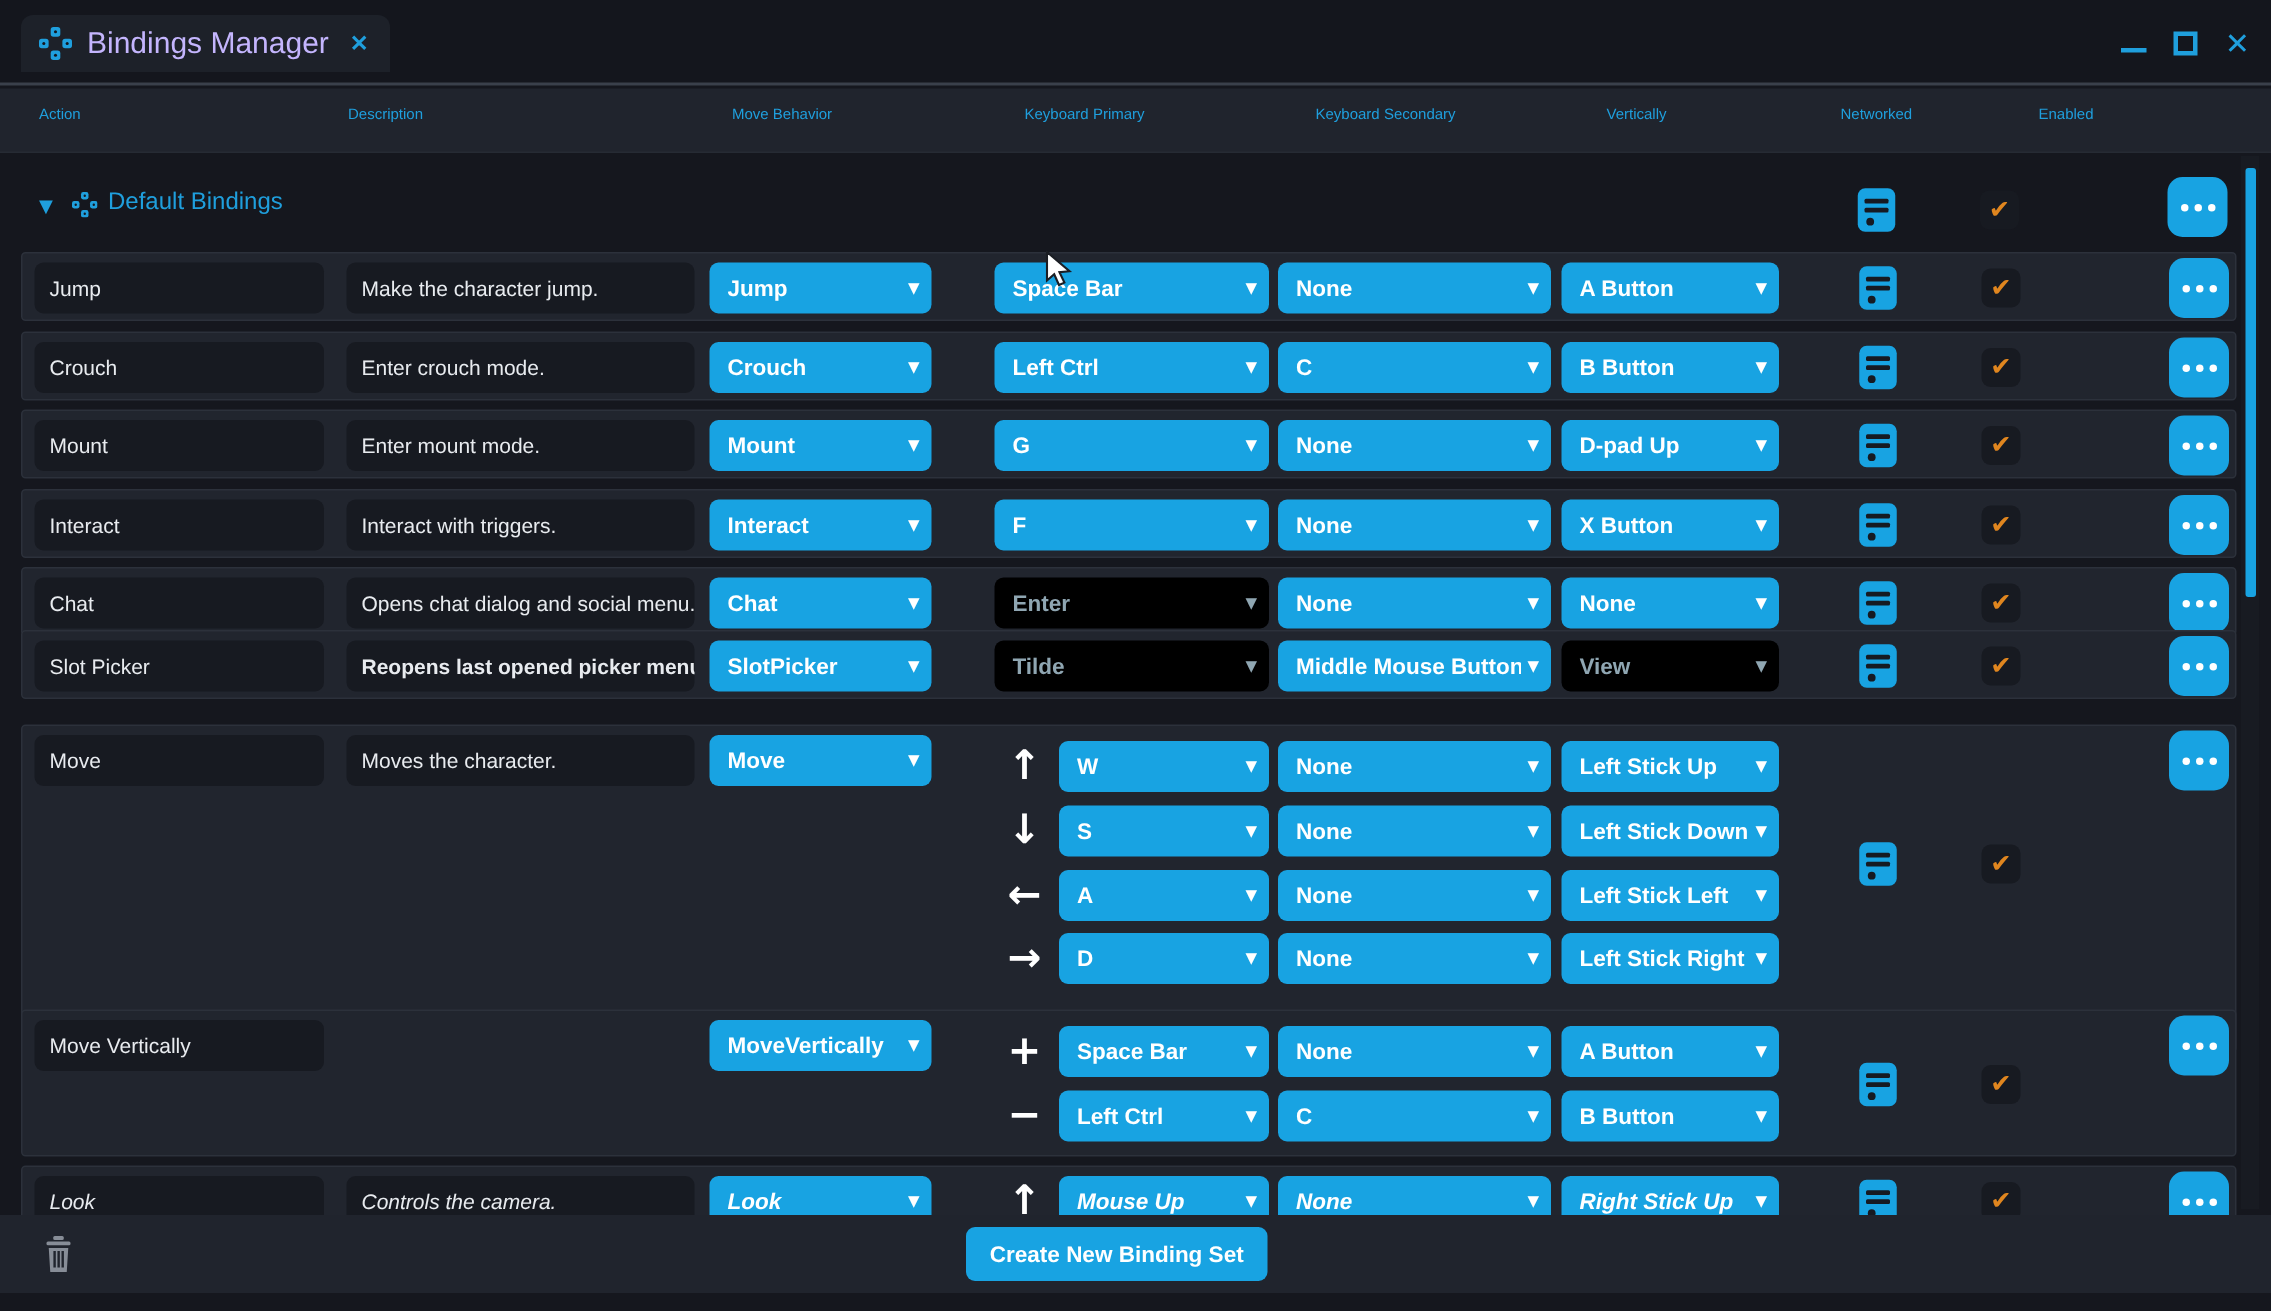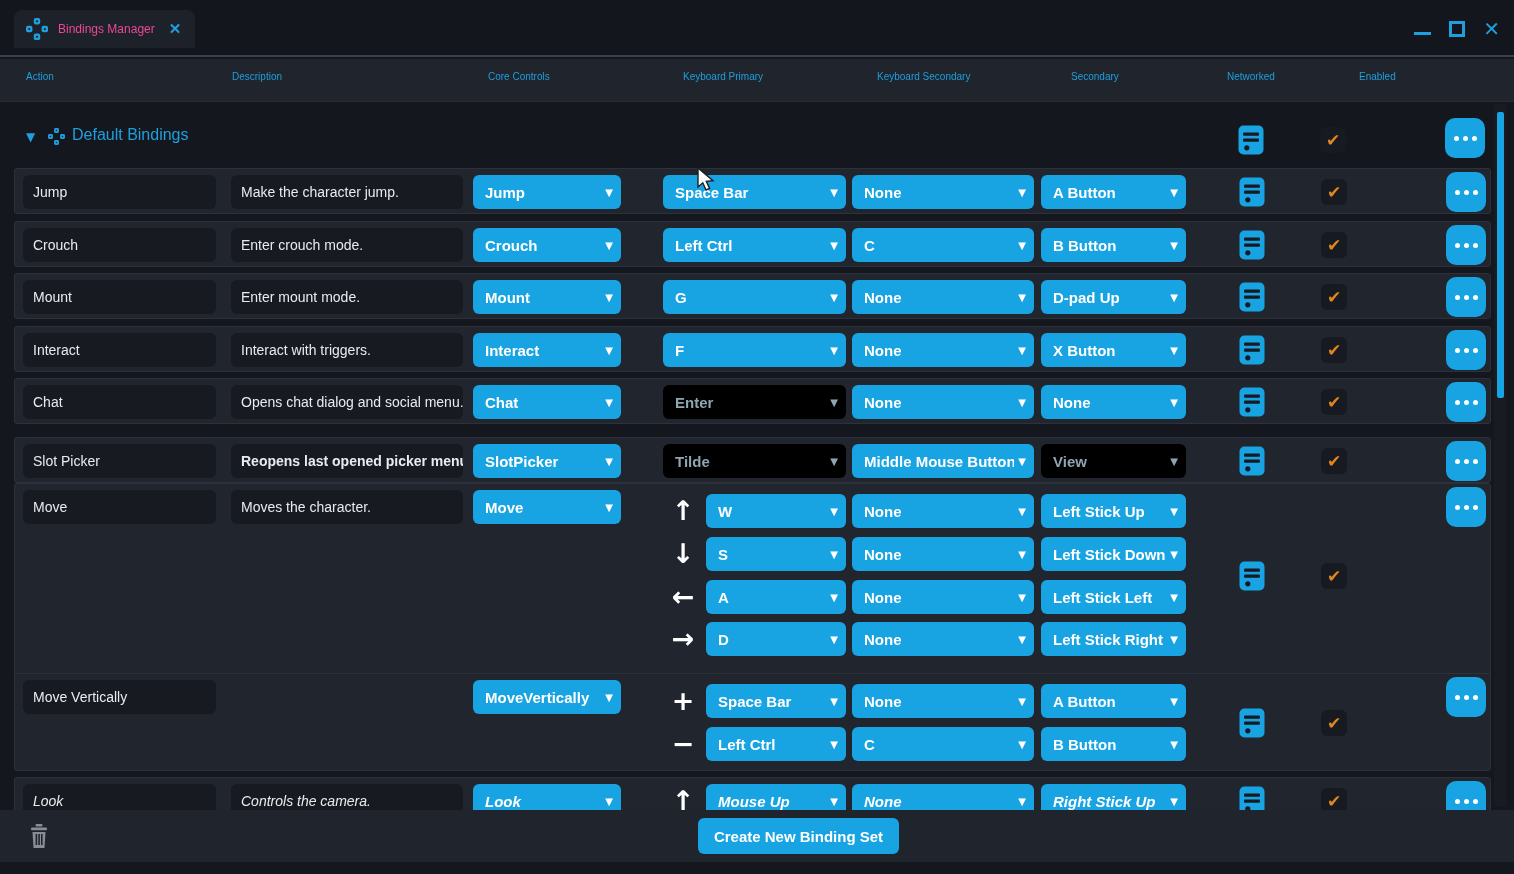--- a/index.html
+++ b/index.html
@@ -1,21 +1,21 @@
 <!DOCTYPE html>
 <html><head>
 <meta charset="utf-8">
 <style>
   *{margin:0;padding:0;box-sizing:border-box}
   html,body{width:1514px;height:874px;overflow:hidden}
   body{background:#15171e;font-family:"Liberation Sans",sans-serif;position:relative;color:#e8ebef}
   
   .titlebar{position:absolute;left:0;top:0;width:1514px;height:57px;background:#14161d;border-bottom:2px solid #3a404b}
   .tab{position:absolute;left:14px;top:10px;height:38px;background:#1d2129;border-radius:8px 8px 0 0;display:flex;align-items:center;gap:10px;padding:0 14px 0 12px}
-  .tab-title{color:#ec4899;font-size:12px}
+  .tab-title{color:#c4b5fd;font-size:20px}
   .tab-close{color:#1f9fdd;font-size:15px;font-weight:bold;margin-left:4px}
   .winbtns{position:absolute;right:14px;top:16px;display:flex;align-items:center;gap:18px;height:26px}
   .minbtn{width:17px;height:3px;background:#1f9fdd;margin-top:8px}
   .maxbtn{width:16px;height:16px;border:3px solid #1f9fdd}
   .closebtn{color:#1f9fdd;font-size:20px;font-weight:bold;line-height:22px;font-family:"DejaVu Sans",sans-serif}
   
   .colheader{position:absolute;left:0;top:59px;width:1514px;height:43px;background:#20242d;border-bottom:1px solid #262b34}
   .colheader span{position:absolute;top:12px;color:#1f9fdd;font-size:10px;white-space:nowrap}
   
   .content{position:absolute;left:0;top:100px;width:1514px;height:710px;overflow:hidden}
@@ -33,21 +33,21 @@
   .srv{position:absolute;width:26px;height:30px}
   .chk{position:absolute;width:26px;height:26px;background:#171a21;border-radius:6px;color:#e0861f;font-size:17px;font-weight:bold;text-align:center;line-height:26px;font-family:"DejaVu Sans",sans-serif}
   .dots{position:absolute;width:40px;height:40px;background:#18a3e2;border-radius:10px;display:flex;align-items:center;justify-content:center;gap:4px}
   .dots i{width:5px;height:5px;border-radius:50%;background:#fff}
   
   .scrolltrack{position:absolute;left:1494px;top:104px;width:12px;height:702px;background:#181b22}
   .scrollthumb{position:absolute;left:3px;top:8px;width:7px;height:286px;background:#18a3e2;border-radius:2px}
   
   .footer{position:absolute;left:0;top:810px;width:1514px;height:52px;background:#20242d}
   .trash{position:absolute;left:30px;top:14px;width:18px;height:24px}
-  .createbtn{position:absolute;left:698px;top:8px;width:201px;height:36px;background:#18a3e2;border:none;border-radius:6px;color:#fff;font-weight:bold;font-size:15px;font-family:"Liberation Sans",sans-serif}
+  .createbtn{position:absolute;left:644px;top:8px;width:201px;height:36px;background:#18a3e2;border:none;border-radius:6px;color:#fff;font-weight:bold;font-size:15px;font-family:"Liberation Sans",sans-serif}
   .cursor{position:absolute;left:696px;top:167px;z-index:10}
 </style>
 </head>
 <body>
 
 <div class="titlebar">
   <div class="tab">
     <svg width="22" height="22" viewBox="0 0 24 24">
       <g fill="#1f9fdd">
         <rect x="8.5" y="0" width="7" height="7" rx="2"></rect>
@@ -68,24 +68,24 @@
   <div class="winbtns">
     <div class="minbtn"></div>
     <div class="maxbtn"></div>
     <div class="closebtn">✕</div>
   </div>
 </div>
 
 <div class="colheader">
   <span style="left:26px">Action</span>
   <span style="left:232px">Description</span>
-  <span style="left:488px">Core Controls</span>
+  <span style="left:488px">Move Behavior</span>
   <span style="left:683px">Keyboard Primary</span>
   <span style="left:877px">Keyboard Secondary</span>
-  <span style="left:1071px">Secondary</span>
+  <span style="left:1071px">Vertically</span>
   <span style="left:1227px">Networked</span>
   <span style="left:1359px">Enabled</span>
 </div>
 
 <div class="content" id="content">
   <div class="grouprow" id="group-row">
     <span class="gtri">▼</span>
     <svg class="gicon" width="17" height="17" viewBox="0 0 24 24">
       <g fill="#1f9fdd">
         <rect x="8.5" y="0" width="7" height="7" rx="2"></rect>
@@ -268,21 +268,21 @@
             <rect x="5" y="13.5" width="16" height="3.2" rx="1" fill="#161a22"></rect>
             <circle cx="8.8" cy="22.8" r="2.6" fill="#161a22"></circle>
           </svg></div>
         <div class="chk" style="left: 1306px; top: 10px;">✔</div>
         <div class="dots" style="left: 1431px; top: 3px;">
           <i></i>
           <i></i>
           <i></i>
         </div>
       </div>
-      <div class="card" style="top: 337px; height: 46px; padding-left: 37px;">
+      <div class="card" style="top: 320px; height: 46px; padding-left: 37px;">
         <div class="tbox" style="left: 8px; width: 193px;">Slot Picker</div>
         <div class="tbox" style="left: 216px; width: 232px; font-weight: bold;">Reopens last opened picker menu.</div>
         <div class="dd" style="left: 458px; width: 148px; top: 6px;">
           <span class="lbl">SlotPicker</span>
           <span class="caret">▼</span>
         </div>
         <div class="dd dis" style="left: 648px; width: 183px; top: 6px; justify-content: center;">
           <span class="lbl">Tilde</span>
           <span class="caret">▼</span>
         </div>

